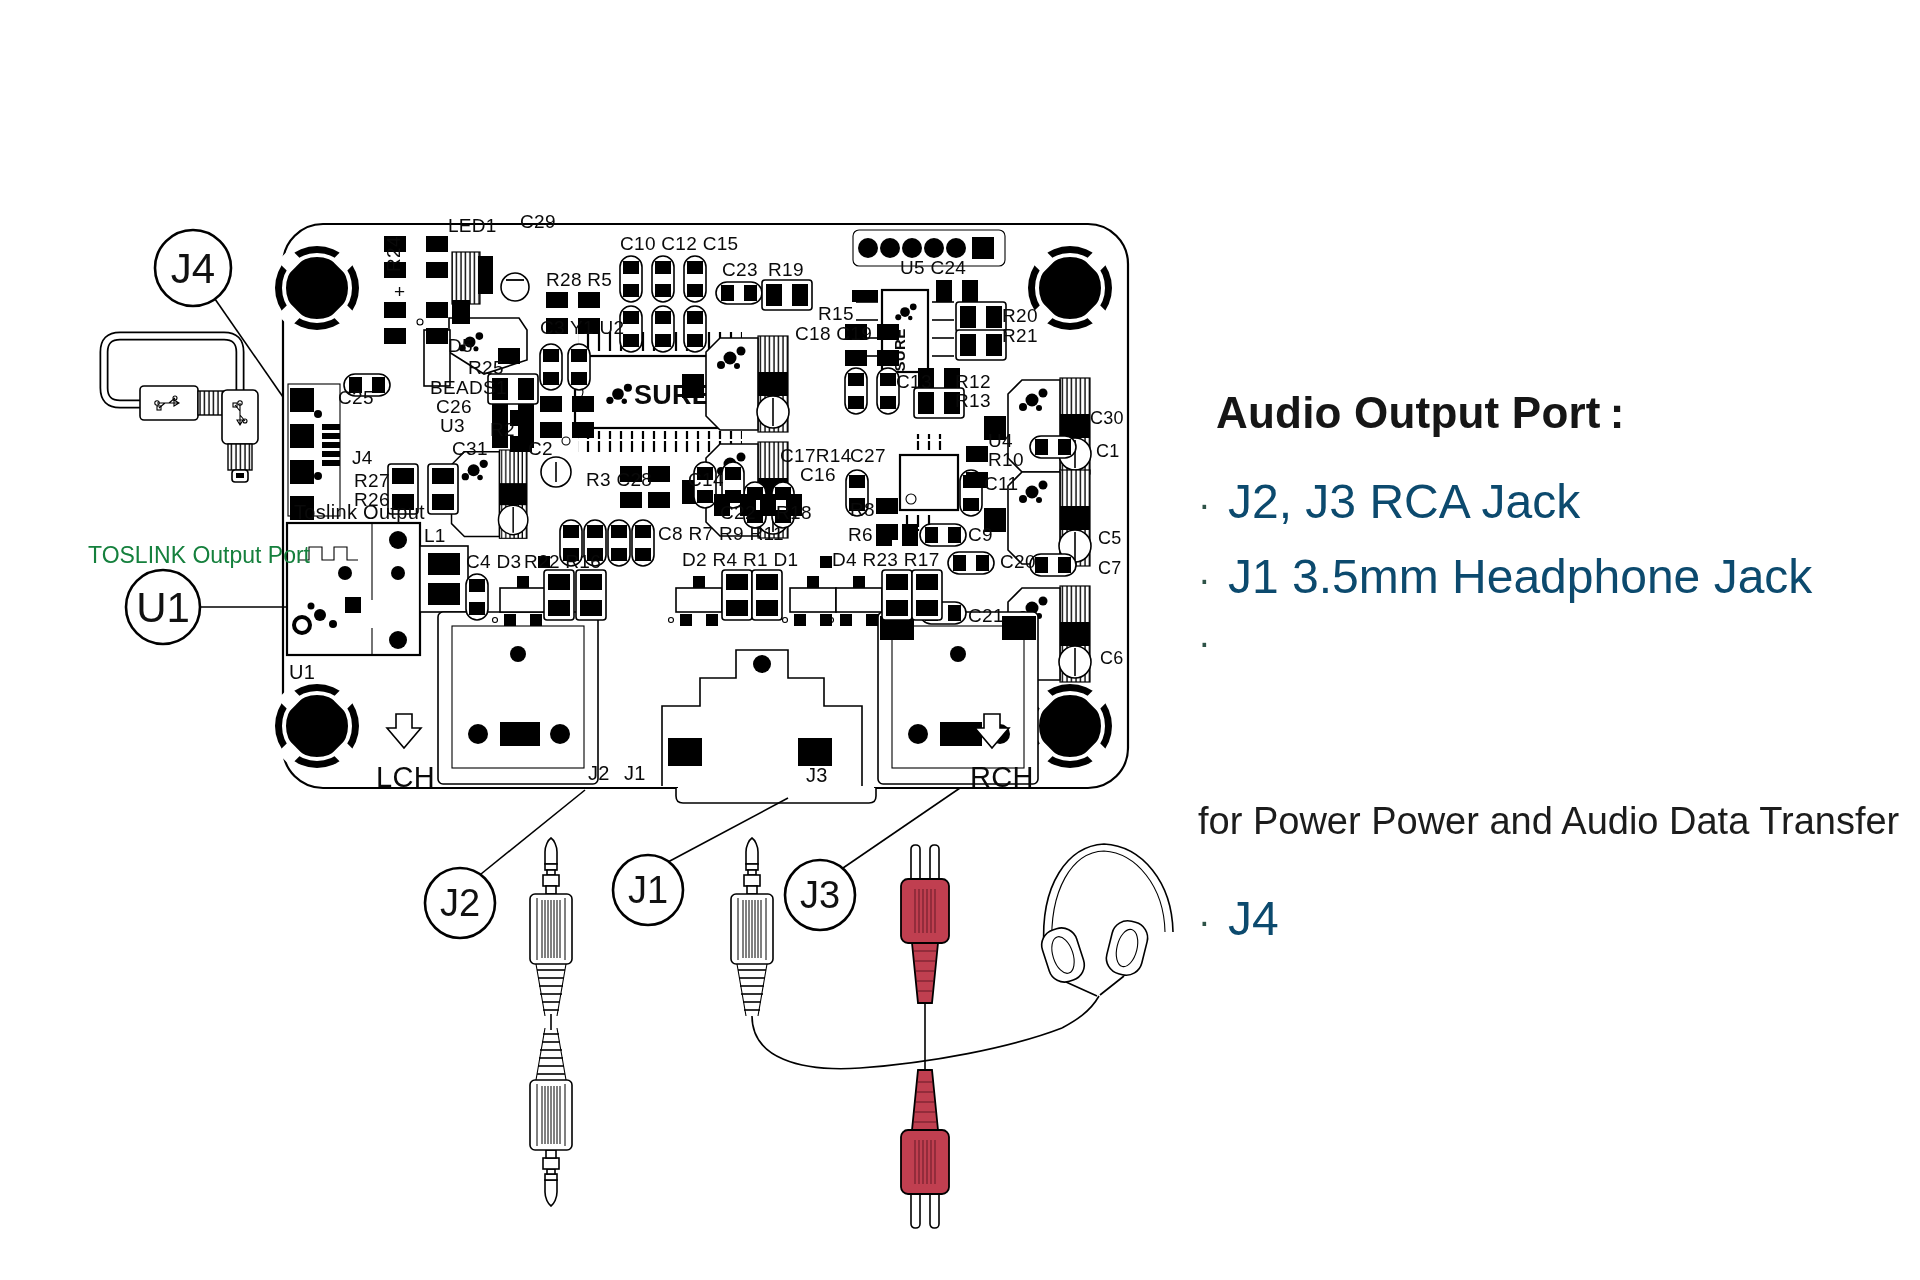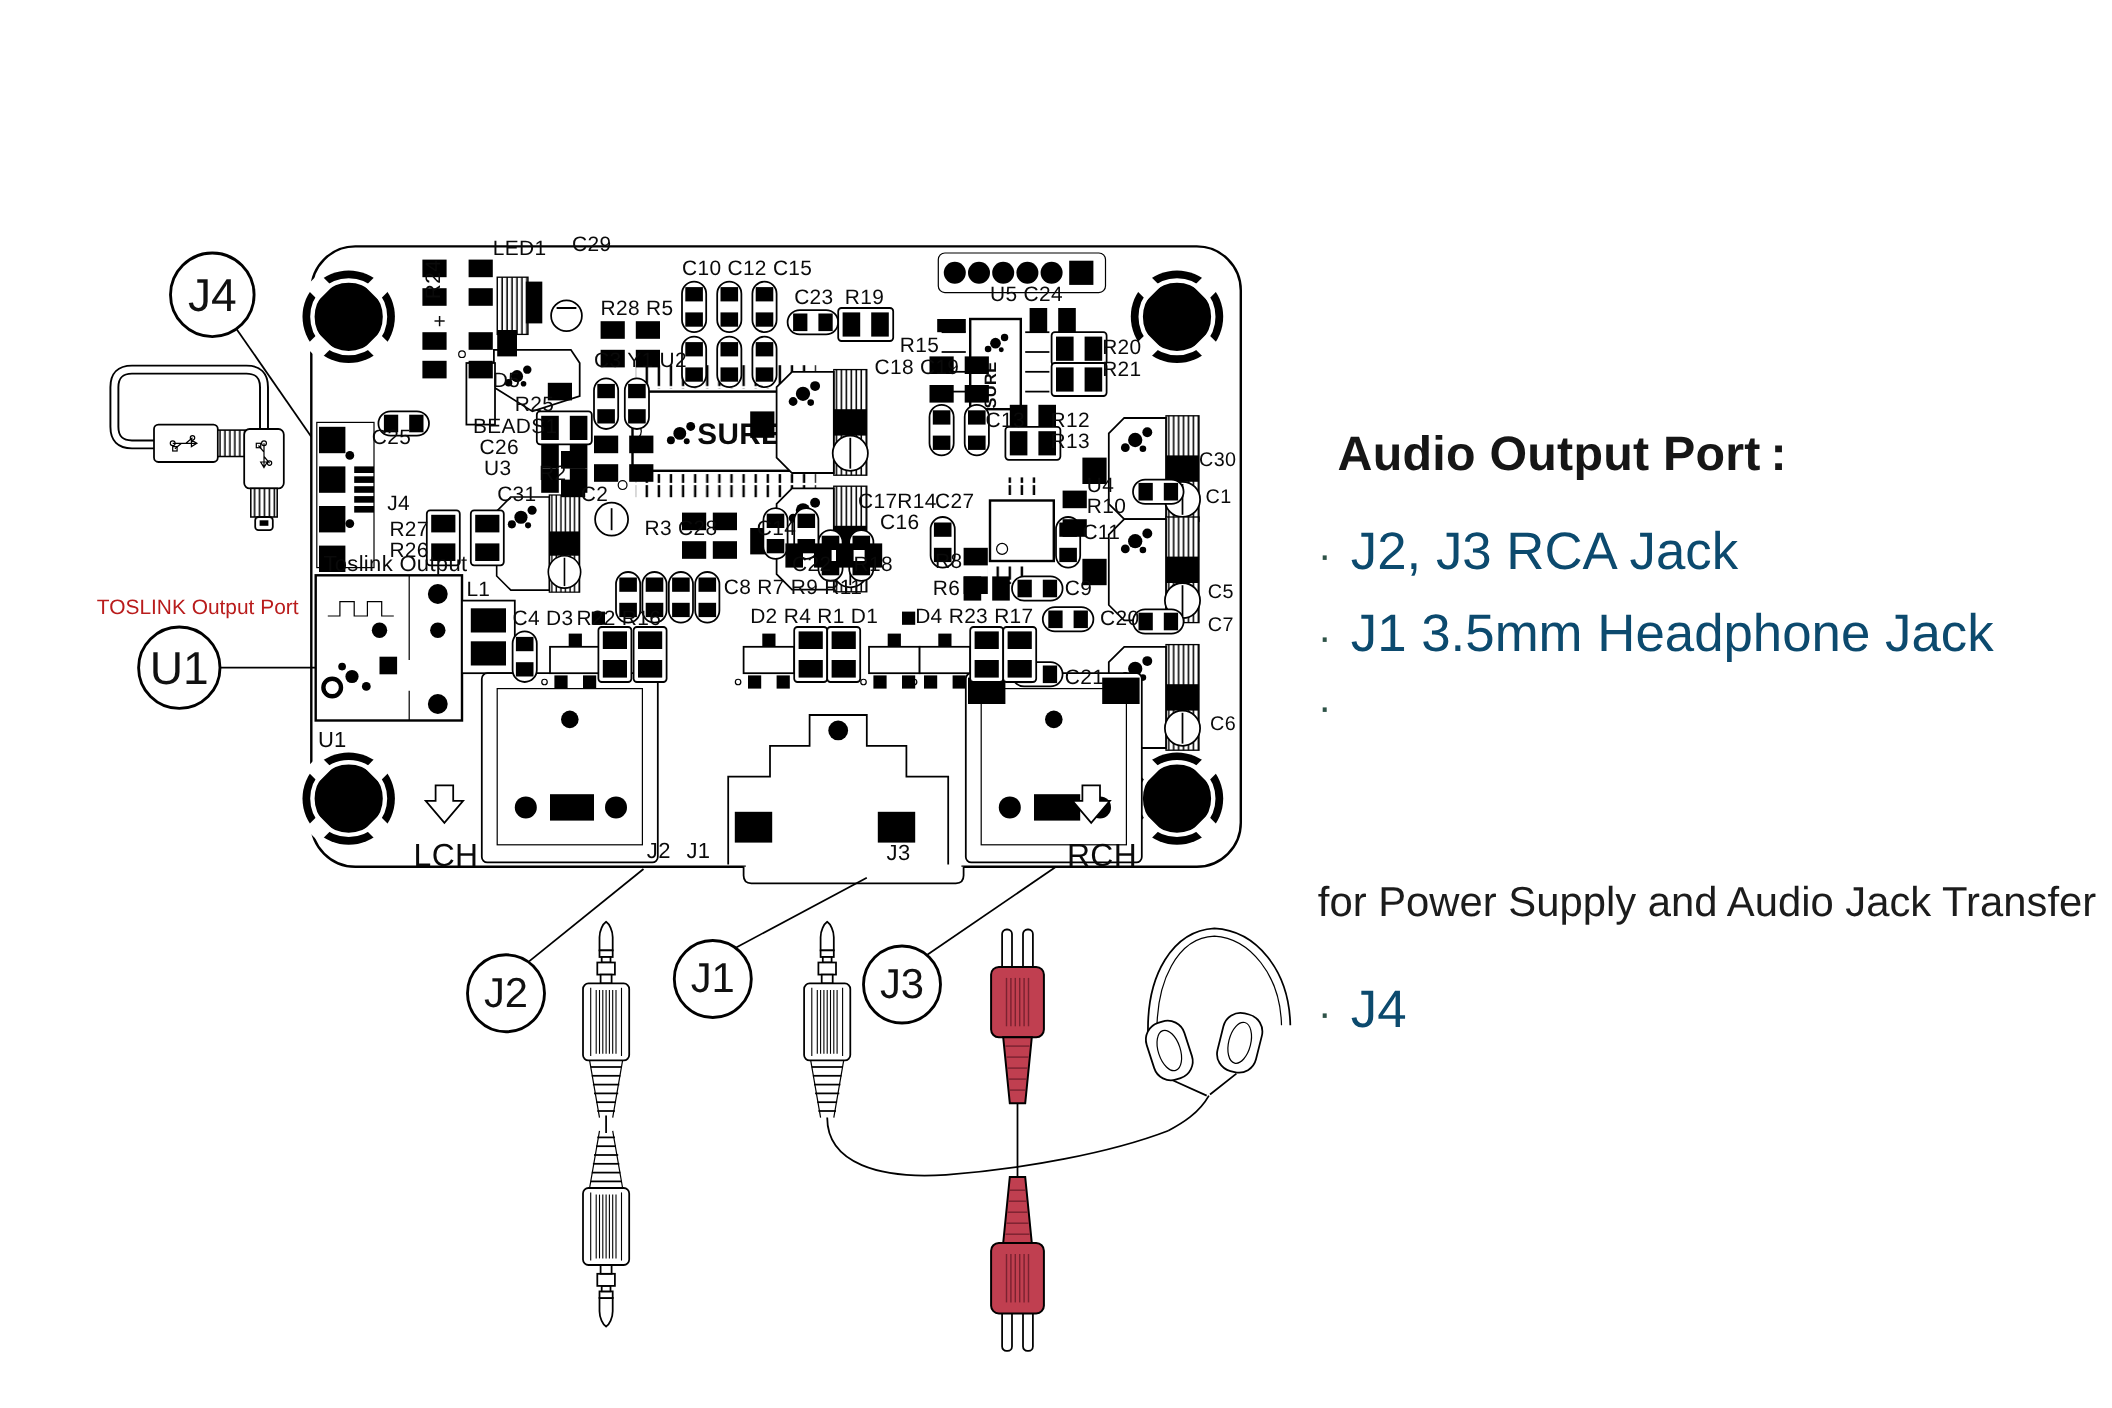--- a/index.html
+++ b/index.html
@@ -22,21 +22,21 @@
   .panel-audio{left:1198px;top:388px;width:700px;}
   .panel-usb{left:1198px;top:766px;width:720px;}
   .h-big{font-size:44px;font-weight:bold;color:#161616;letter-spacing:0.2px;margin-left:18px;}
   .h-big .colon{margin-left:9px;}
   .bullets{margin-top:26px;}
   .bullet-row{display:flex;align-items:baseline;padding:10px 0;}
   .bullet-row .dot{width:30px;color:var(--bullet,#2e5348);font-size:38px;line-height:1;}
   .bullet-row .txt{font-size:48px;color:#0c4a6e;}
   .sub-line{margin-top:34px;font-size:38px;color:#1c1c1c;}
   .usb-bullets{margin-top:38px;}
-  .toslink-caption{position:absolute;left:88px;top:542px;font-size:19px;color:#b91c1c;}
+  .toslink-caption{position:absolute;left:88px;top:542px;font-size:23px;color:#15803d;}
 </style>
 </head>
 <body>
 
 <div class="stage">
 
 <svg class="diagram" width="1920" height="1280" viewBox="0 0 1920 1280">
   <defs>
     <pattern id="vhatch" width="4.5" height="8" patternUnits="userSpaceOnUse">
       <rect width="4.5" height="8" fill="#fff"></rect>
@@ -558,21 +558,21 @@
           <span class="dot">·</span>
           <span class="txt">J1 3.5mm Headphone Jack</span>
         </div>
         <div class="bullet-row">
           <span class="dot">·</span>
         </div>
       </div>
 </div>
 
 <div class="panel panel-usb">
-  <div class="sub-line">for Power Supply and Audio Jack Transfer</div>
+  <div class="sub-line">for Power Power and Audio Data Transfer</div>
   <div class="bullets usb-bullets" id="usb-items">
         <div class="bullet-row">
           <span class="dot">·</span>
           <span class="txt">J4</span>
         </div>
       </div>
 </div>
 
 </div>
 

